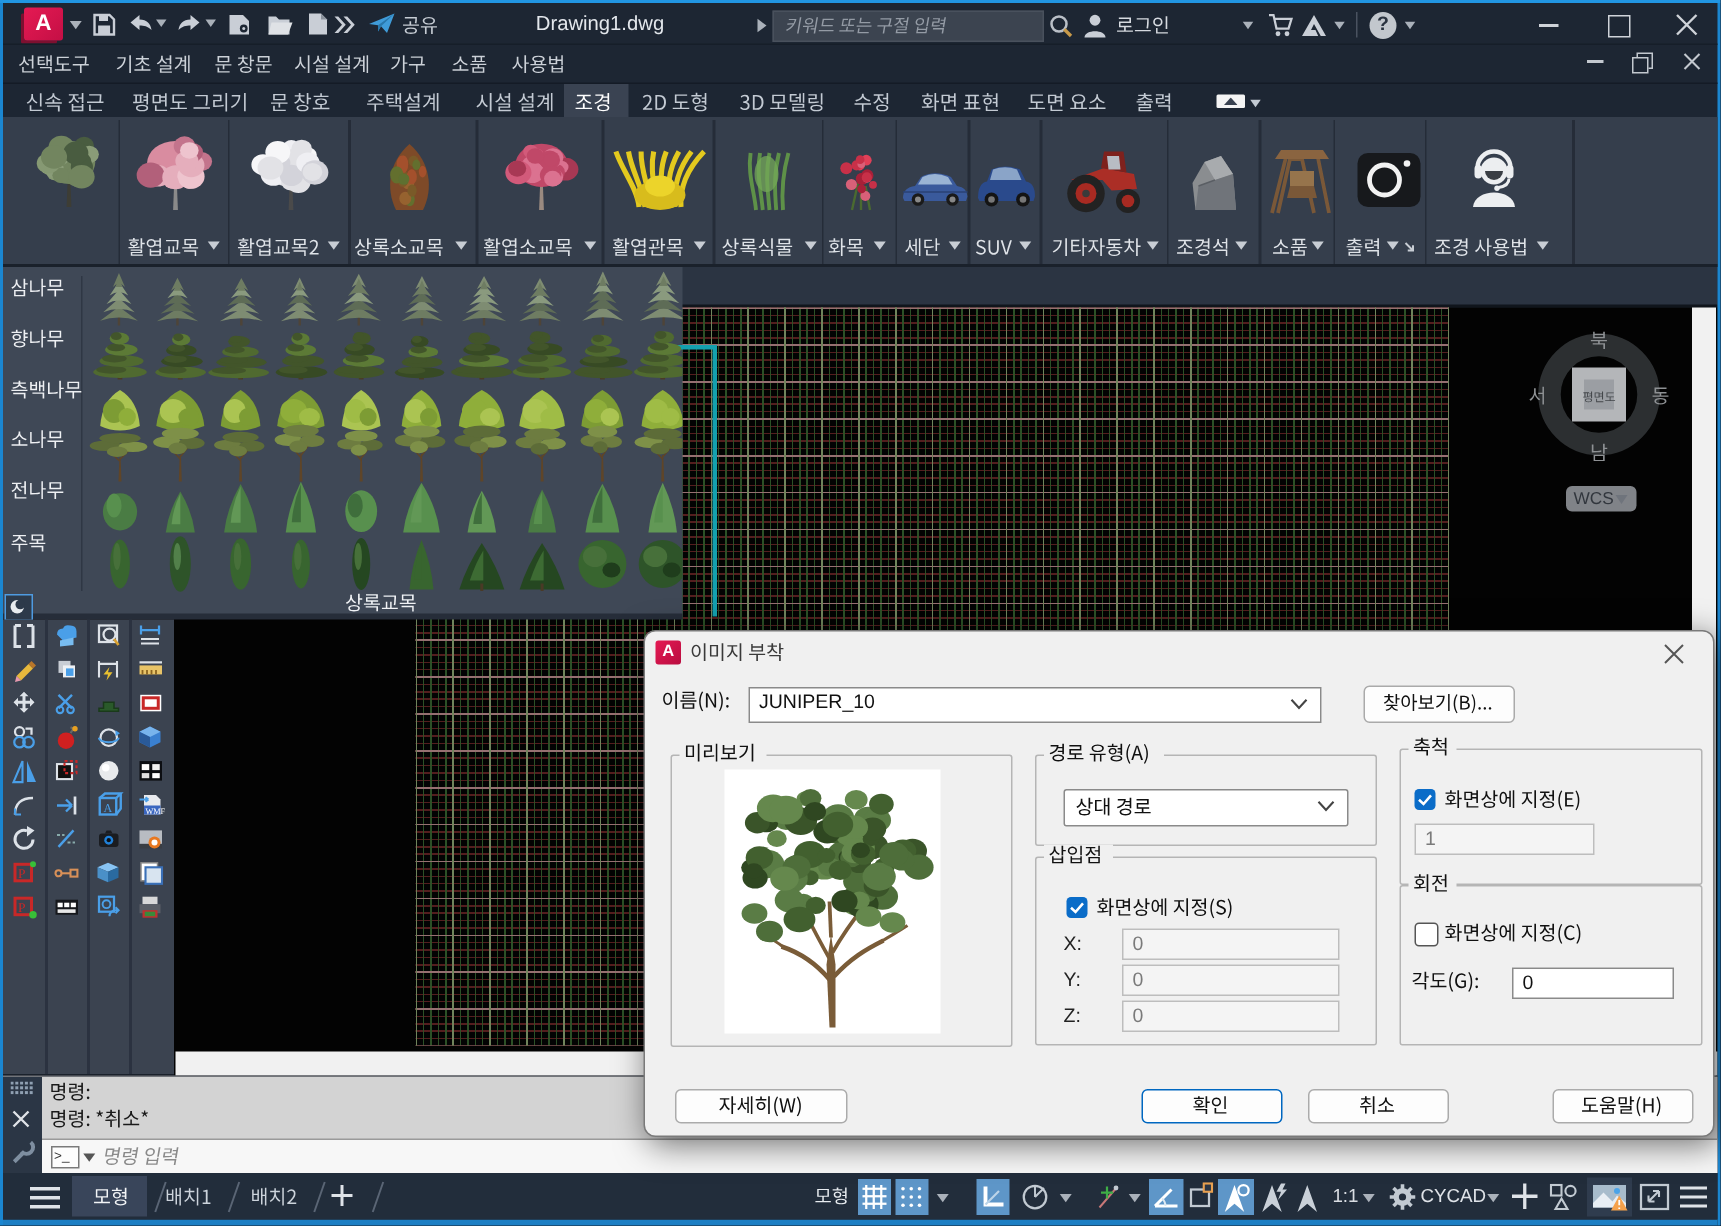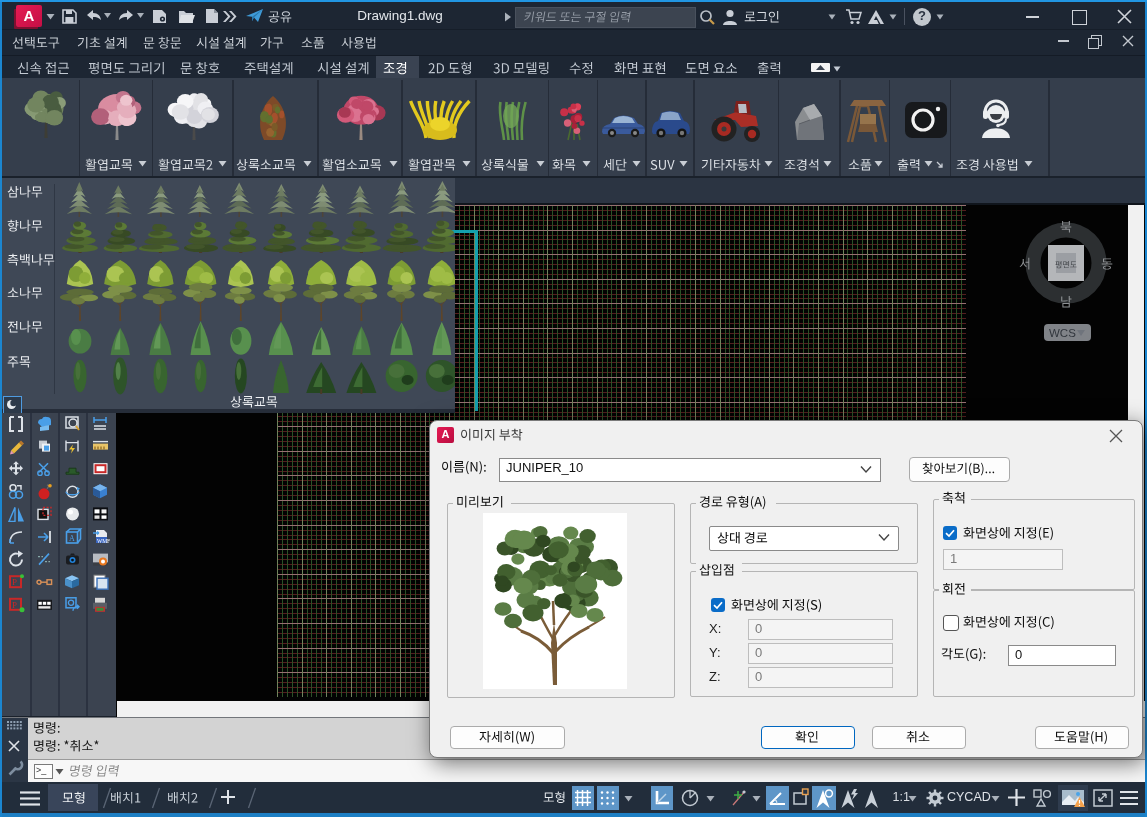--- a/index.html
+++ b/index.html
@@ -599,21 +599,21 @@
     <path transform="translate(11,13) scale(1.0)" d="M0 -9 L6.5 9 L0 3.5 L-6.5 9 Z" fill="#fff"></path>
     <circle cx="17" cy="7.5" r="3.4" fill="none" stroke="#fff" stroke-width="1.5"></circle>
   </svg>
 <svg class="ab" style="left:839px;top:786px;" width="20" height="24">
     <path transform="translate(9,13) scale(1.0)" d="M0 -9 L6.5 9 L0 3.5 L-6.5 9 Z" fill="#c9d0d8"></path>
     <path d="M15 3 L18 3 L16 7 L19 7 L13 14 L15 8.5 L12 8.5 Z" fill="#c9d0d8"></path>
   </svg>
 <svg class="ab" style="left:862px;top:786px;" width="19" height="24">
     <path transform="translate(9.5,13) scale(1.0)" d="M0 -9 L6.5 9 L0 3.5 L-6.5 9 Z" fill="#c9d0d8"></path>
   </svg>
-<div class="ab lt" style="left:884px;top:790px;width:26px;height:15px;font-size:12.5px;color:#d9dde2;text-align:right;font-weight:400;">1:1</div>
+<div class="ab lt" style="left:884px;top:790px;width:26px;height:15px;font-size:12.5px;color:#d9dde2;text-align:center;font-weight:400;">1:1</div>
 <svg class="ab" style="left:908px;top:795px" width="9" height="7">
     <path d="M0.5 1 L8.5 1 L4.5 6.5 Z" fill="#aab1ba"></path>
   </svg>
 <svg class="ab" style="left:925px;top:786px;" width="20" height="24">
     <g fill="#c2cad2">
       <circle cx="10" cy="12" r="6"></circle>
       <g stroke="#c2cad2" stroke-width="2.4">
         <line x1="10" y1="12" x2="18.5" y2="12.0"></line>
         <line x1="10" y1="12" x2="16.0" y2="18.0"></line>
         <line x1="10" y1="12" x2="10.0" y2="20.5"></line>

